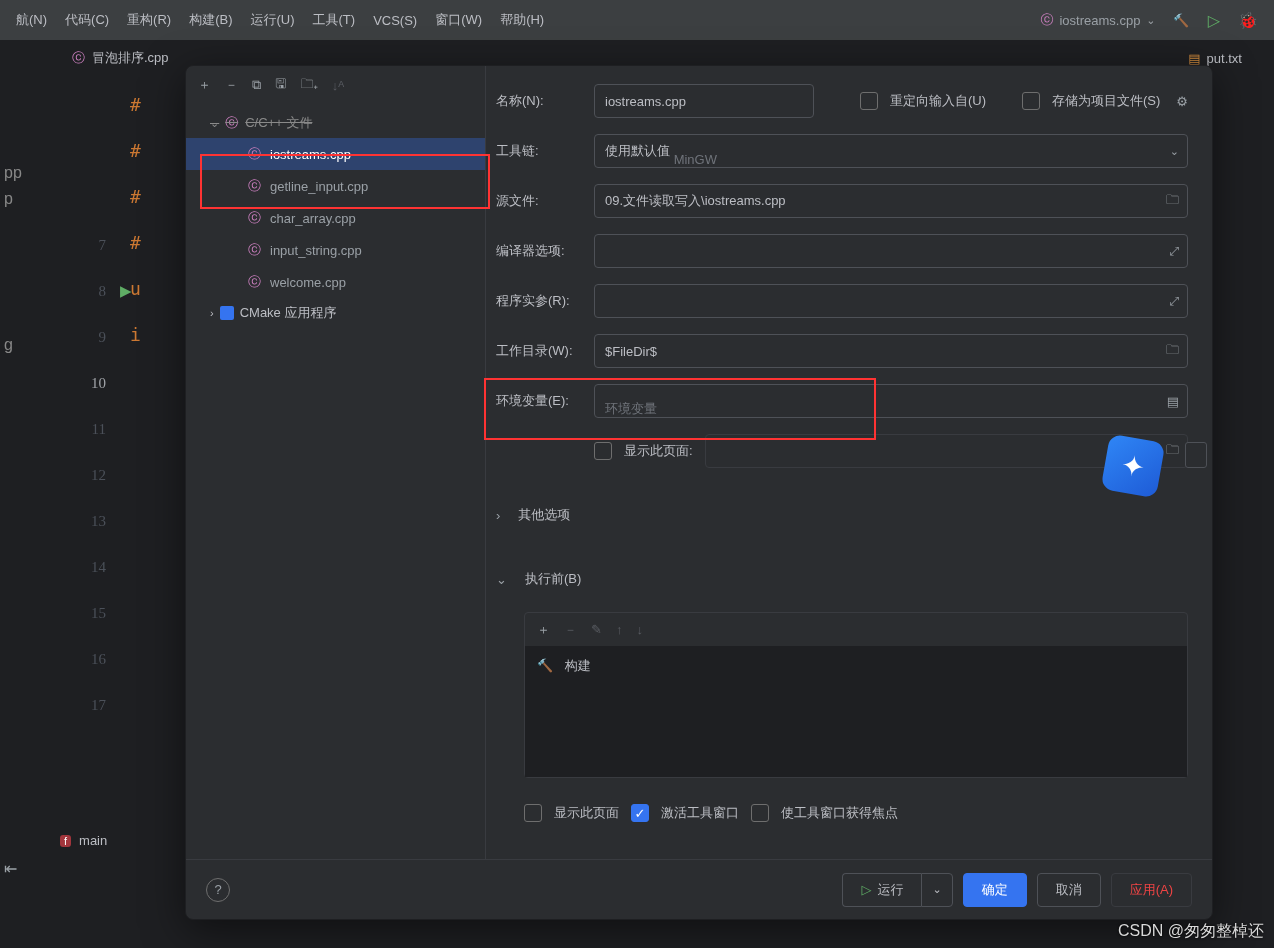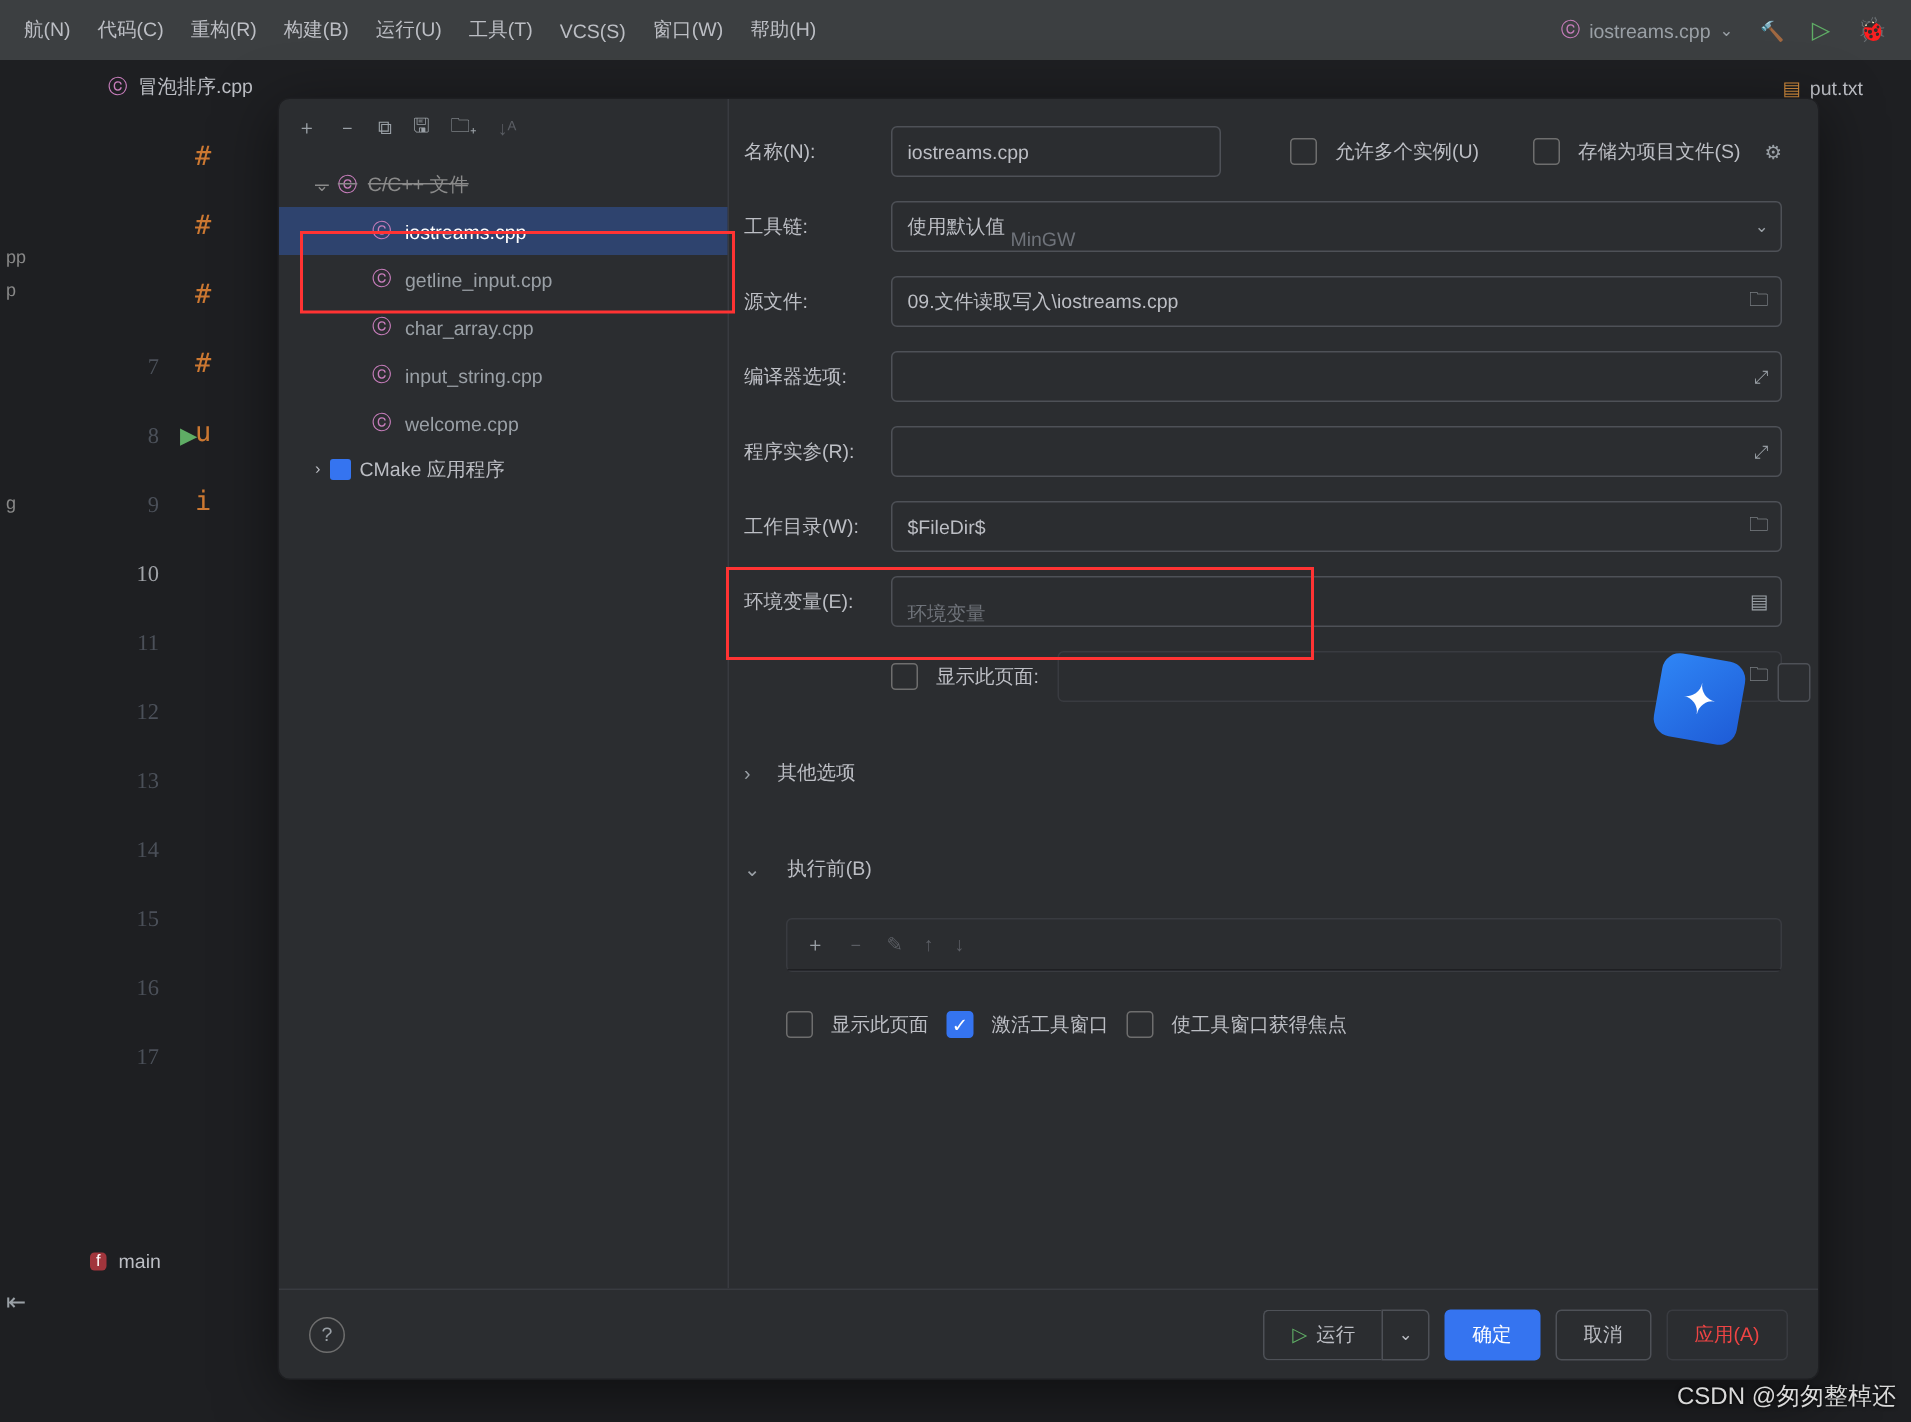--- a/index.html
+++ b/index.html
@@ -66,21 +66,21 @@
   font-size: 18px;
   line-height: 46px;
   padding-top: 6px;
 }
 .code-area div { height: 46px; }
 .left-col {
   position: absolute;
   left: 0; top: 120px; bottom: 0;
   width: 30px;
   color: #888;
-  font-size: 12px;
+  font-size: 16px;
   writing-mode: horizontal-tb;
 }
 .left-col div { padding: 4px; }
 .bottom-bar {
   position: absolute;
   bottom: 100px; left: 60px;
   color: #bcbec4;
   display: flex;
   align-items: center;
   gap: 8px;
@@ -425,21 +425,21 @@
         </div>
       </div>
     </div>
 
     <div class="form-panel">
       <div class="form-row">
         <div class="form-label">名称(N):</div>
         <div class="input input-name">iostreams.cpp</div>
         <div style="flex:1"></div>
         <span class="checkbox"></span>
-        <span>允许多个实例(U)</span>
+        <span>重定向输入自(U)</span>
         <span style="width:12px"></span>
         <span class="checkbox"></span>
         <span>存储为项目文件(S)</span>
         <span class="gear">⚙</span>
       </div>
 
       <div class="form-row">
         <div class="form-label">工具链:</div>
         <div class="input input-full">
           <span>使用默认值</span>&nbsp;
@@ -506,20 +506,24 @@
       </div>
 
       <div class="before-box" style="margin-left:28px">
         <div class="before-toolbar">
           <span>＋</span>
           <span style="color:#5a5d63">－</span>
           <span style="color:#5a5d63">✎</span>
           <span style="color:#5a5d63">↑</span>
           <span style="color:#5a5d63">↓</span>
         </div>
+        <div class="before-content">
+          <span class="hammer">🔨</span>
+          <span>构建</span>
+        </div>
       </div>
 
       <div class="form-row" style="margin-top:10px;margin-left:28px;">
         <span class="checkbox"></span>
         <span>显示此页面</span>
         <span class="checkbox checked">✓</span>
         <span>激活工具窗口</span>
         <span class="checkbox"></span>
         <span>使工具窗口获得焦点</span>
       </div>

